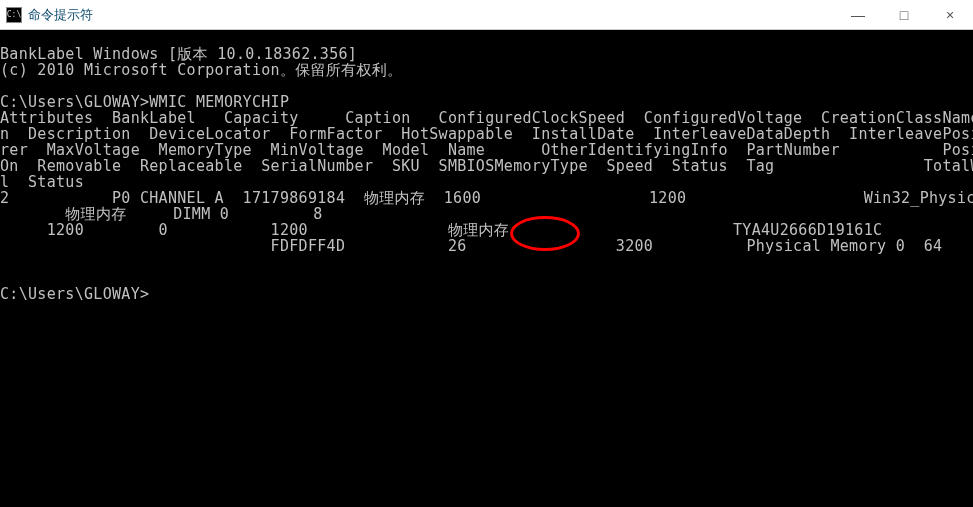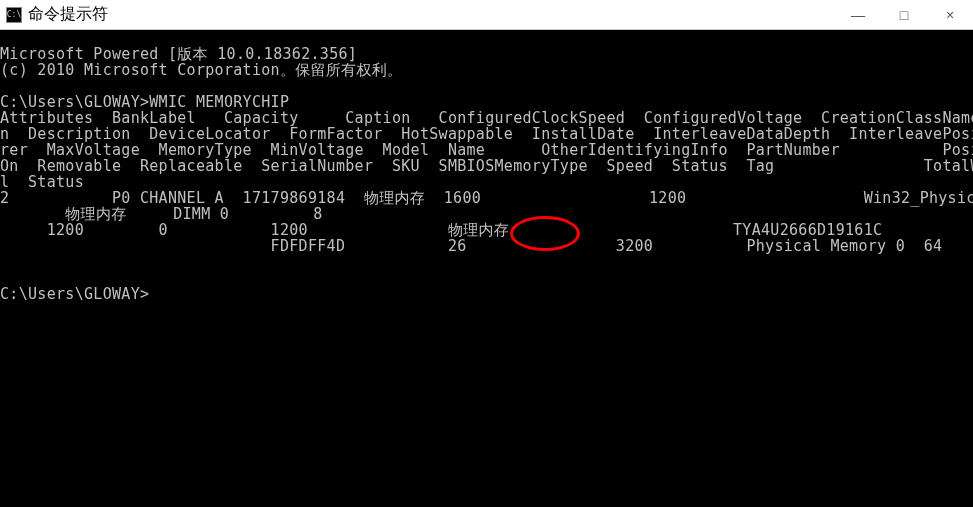--- a/index.html
+++ b/index.html
@@ -29,22 +29,22 @@
       border: 1px solid #888;
       margin-right: 6px;
       display: flex;
       align-items: center;
       justify-content: center;
       font-size: 8px;
       color: #ccc;
       font-family: monospace;
     }
     .titlebar-title {
-      font-size: 16px;
-      color: #000000;
+      font-size: 13px;
+      color: #0c4a6e;
       flex: 1;
       font-family: Liberation Serif, serif;
     }
     .titlebar-controls {
       display: flex;
       height: 100%;
     }
     .titlebar-btn {
       width: 46px;
       height: 100%;
@@ -97,21 +97,21 @@
   <div class="titlebar-title">命令提示符</div>
   <div class="titlebar-controls">
     <div class="titlebar-btn">—</div>
     <div class="titlebar-btn">□</div>
     <div class="titlebar-btn close">×</div>
   </div>
 </div>
 
 <div class="terminal">
   <div class="terminal-content">
-<span>Microsoft Powered [版本 10.0.18362.356]</span>
+<span>BankLabel Windows [版本 10.0.18362.356]</span>
 <span>(c) 2010 Microsoft Corporation。保留所有权利。</span>
 <span></span>
 <span>C:\Users\GLOWAY&gt;WMIC MEMORYCHIP</span>
 <span>Attributes  BankLabel   Capacity     Caption   ConfiguredClockSpeed  ConfiguredVoltage  CreationClassName     DataWidth</span>
 <span>n  Description  DeviceLocator  FormFactor  HotSwappable  InstallDate  InterleaveDataDepth  InterleavePosition  Manufactu</span>
 <span>rer  MaxVoltage  MemoryType  MinVoltage  Model  Name      OtherIdentifyingInfo  PartNumber           PositionInRow  Powered</span>
 <span>On  Removable  Replaceable  SerialNumber  SKU  SMBIOSMemoryType  Speed  Status  Tag                TotalWidth  TypeDetai</span>
 <span>l  Status</span>
 <span>2           P0 CHANNEL A  17179869184  物理内存  1600                  1200                   Win32_PhysicalMemory  64</span>
 <span>       物理内存     DIMM 0         8                                                                                      Unknown</span>

